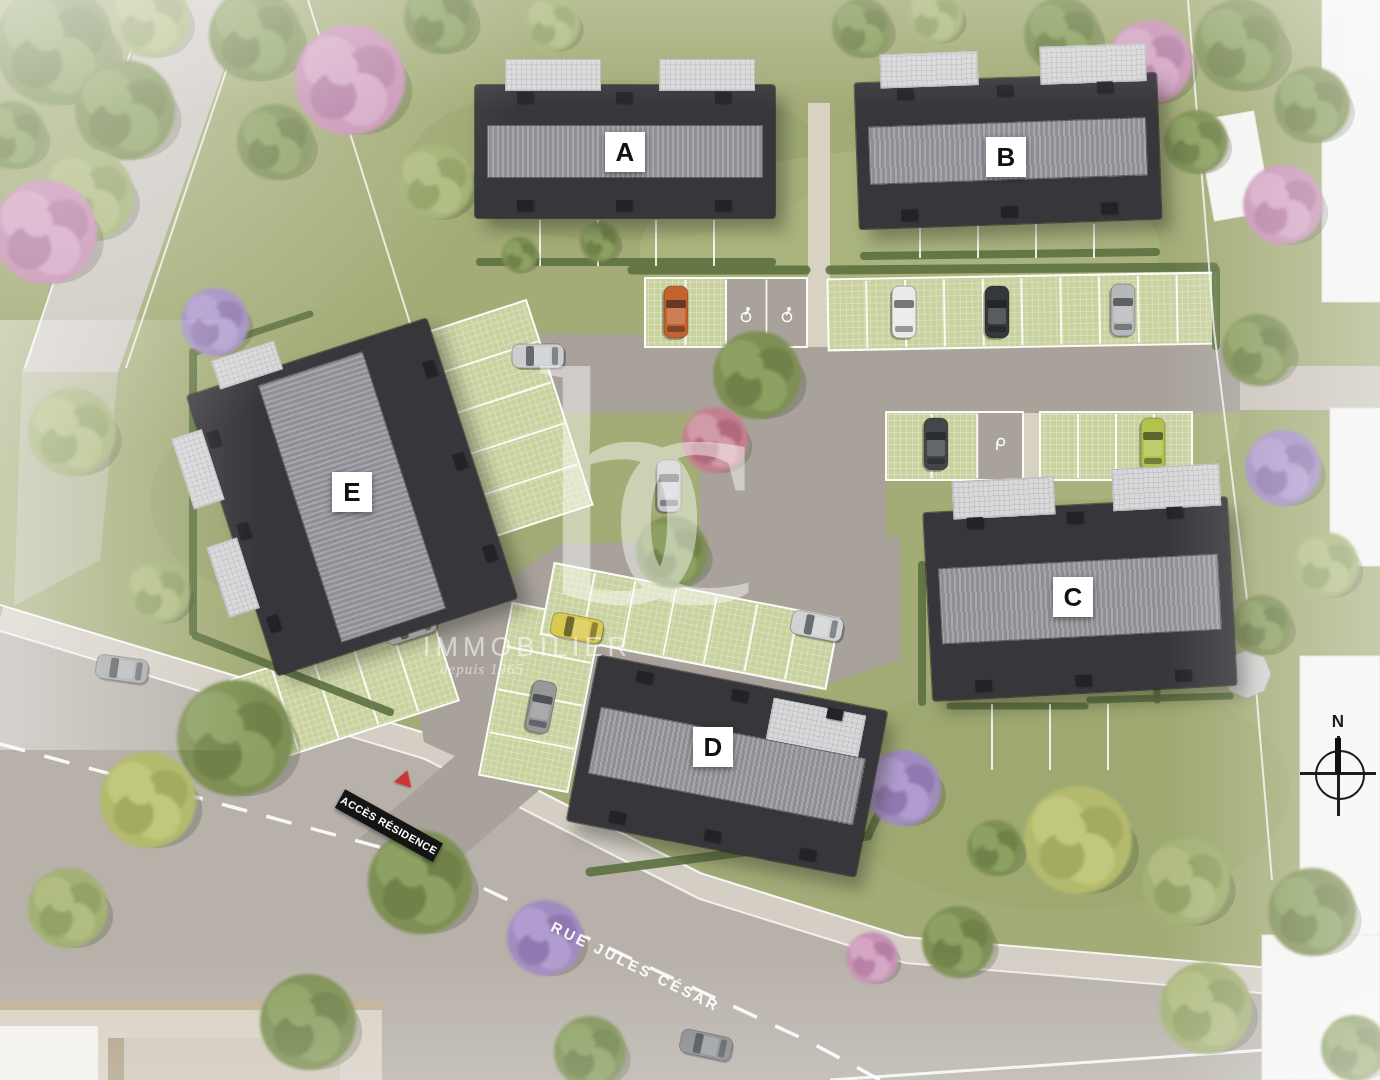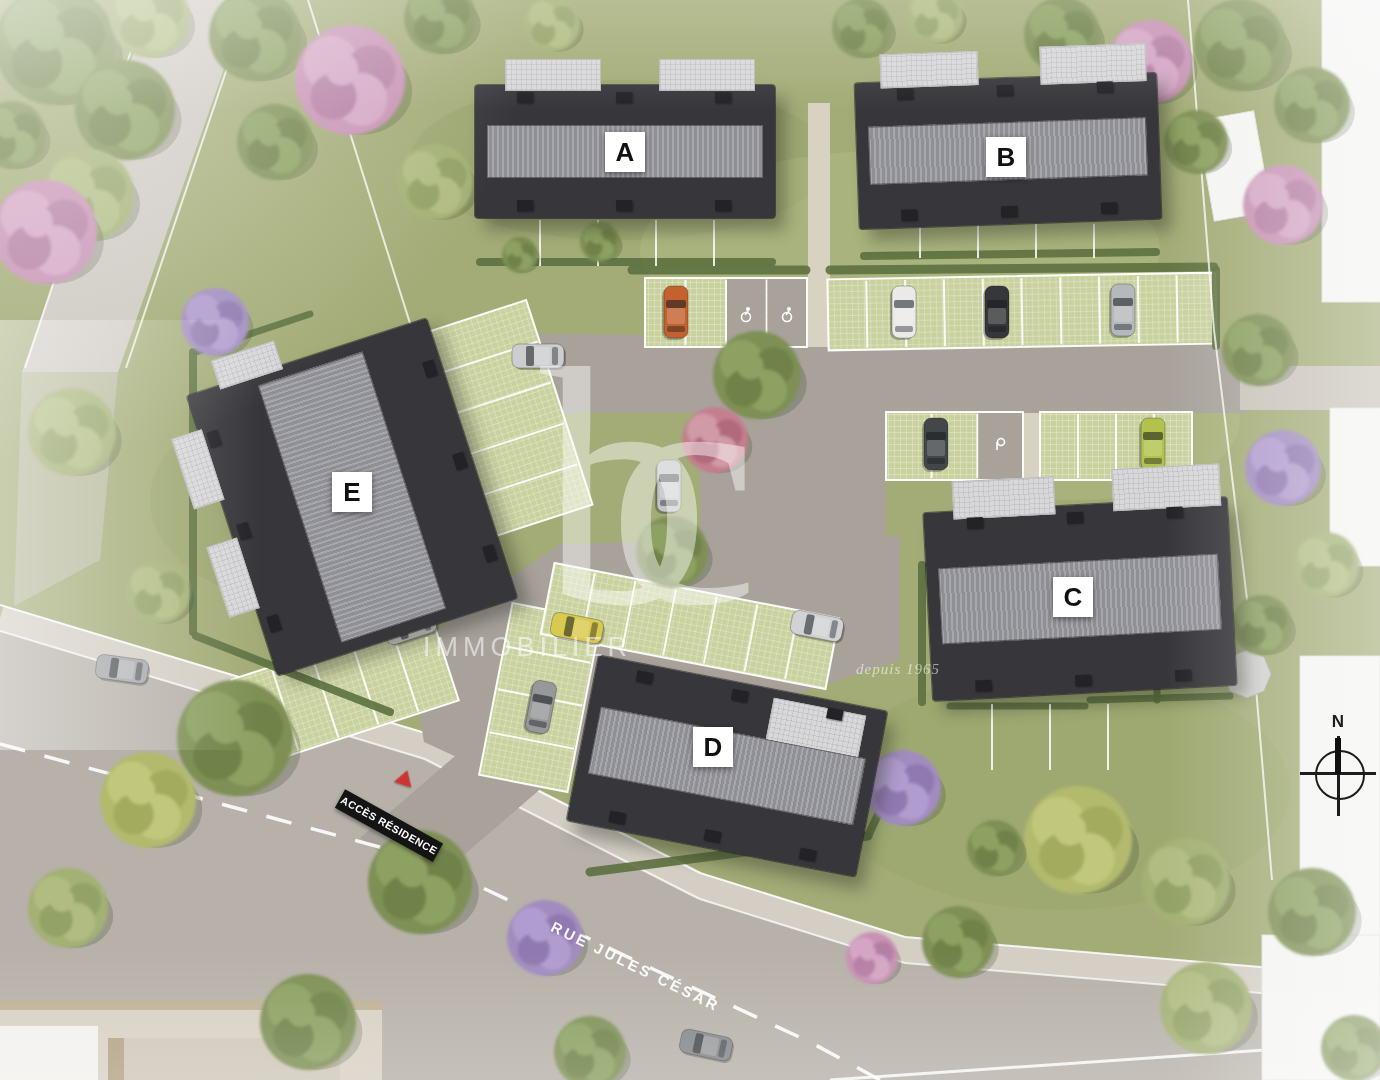--- a/index.html
+++ b/index.html
@@ -59,21 +59,21 @@
   .p-D{left:693px;top:727px;} .p-E{left:332px;top:472px;}
 
   
   .wm{position:absolute;inset:0;z-index:5;pointer-events:none;color:#fff;}
   .wm-logo{position:absolute;left:540px;top:318px;width:320px;text-align:left;
     font:400 340px/1 "Liberation Serif",serif;letter-spacing:-.3em;opacity:.45;}
   .wm-domain{position:absolute;left:360px;top:554px;width:680px;text-align:center;
     font:400 28px "Liberation Serif",serif;letter-spacing:2px;opacity:.62;}
   .wm-brand{position:absolute;left:423px;top:632px;width:500px;text-align:left;
     font:400 27px "Liberation Sans",sans-serif;letter-spacing:5px;opacity:.55;}
-  .wm-tagline{position:absolute;left:440px;top:661px;width:500px;text-align:right;
+  .wm-tagline{position:absolute;left:440px;top:661px;width:500px;text-align:left;
     font:italic 400 15px "Liberation Serif",serif;letter-spacing:1px;opacity:.55;}
 
   
   .access-banner{position:absolute;z-index:5;left:340px;top:788px;width:112px;height:21px;
     background:#141414;color:#fff;font:700 10.5px/21px "Liberation Sans",sans-serif;
     text-align:center;letter-spacing:.5px;transform:rotate(29deg);transform-origin:left center;
     box-shadow:1px 2px 4px rgba(0,0,0,.4);white-space:nowrap;}
   .access-triangle{position:absolute;z-index:5;left:396px;top:770px;width:0;height:0;
     border-left:9px solid transparent;border-right:9px solid transparent;
     border-bottom:15px solid #cf3434;transform:rotate(18deg);

